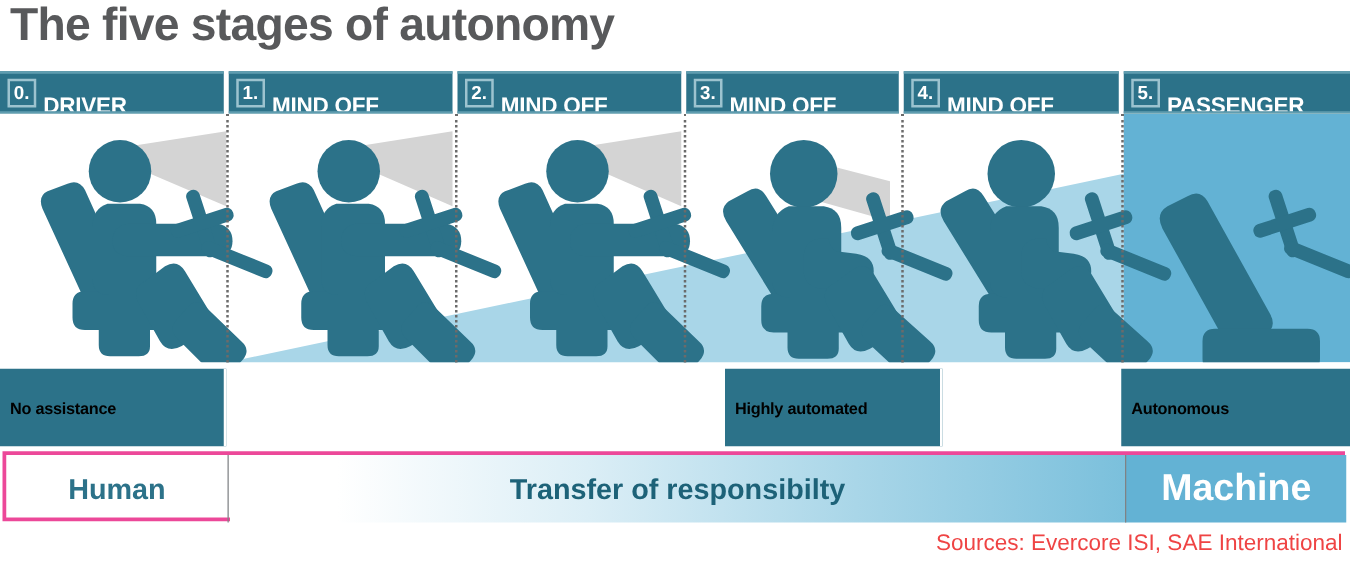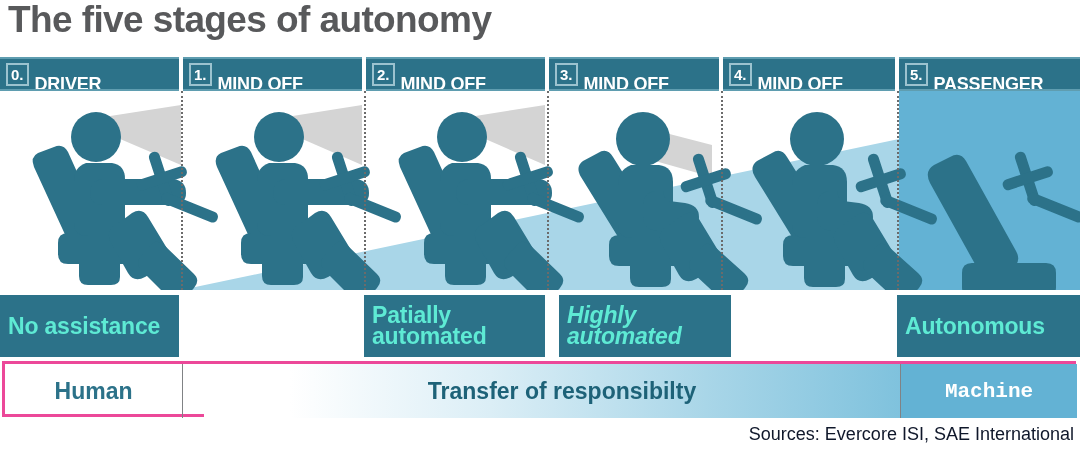--- a/index.html
+++ b/index.html
@@ -44,47 +44,47 @@
   }
 
   
   .desc-row{position:absolute;left:0;top:295px;width:1080px;height:62px;}
   .desc-cell{
     position:absolute;top:0;height:62px;background:#2c7289;
     box-sizing:border-box;display:flex;align-items:center;
     padding-left:8px;border-right:2px solid #ffffff;
   }
   .desc-cell span{
-    color:#5eead4;font-size:23px;font-weight:bold;line-height:21px;
+    color:#000000;font-size:13px;font-weight:bold;line-height:21px;
     letter-spacing:-0.2px;
   }
 
   
   .resp-row{
     position:absolute;left:2px;top:361px;width:1074px;height:56px;
     box-sizing:border-box;border:3px solid #ec4899;background:#ffffff;
   }
   .resp-seg{
     position:absolute;top:0;height:54px;
     display:flex;align-items:center;justify-content:center;
     box-sizing:border-box;
   }
   .resp-human{left:0;border-right:1px solid #808285;}
   .resp-human span{color:#2c7289;font-size:23px;font-weight:bold;}
   .resp-mid{
     background:linear-gradient(to right,#ffffff 0%,#ffffff 12%,#dbeef6 40%,#a9d6e8 70%,#7bc0dc 100%);
   }
   .resp-mid span{color:#1d6278;font-size:23px;font-weight:bold;}
   .resp-machine{background:#63b2d4;border-left:1px solid #808285;}
-  .resp-machine span{color:#ffffff;font-size:21px;font-weight:bold;font-family:Liberation Mono, monospace;}
+  .resp-machine span{color:#ffffff;font-size:30px;font-weight:bold;}
 
   
   .source{
     position:absolute;right:6px;top:424px;
-    font-size:18px;color:#0f172a;white-space:nowrap;
+    font-size:18px;color:#ef4444;white-space:nowrap;
   }
 </style>
 </head>
 <body>
 
 <div id="infographic">
 
   <div class="title">The five stages of autonomy</div>
 
   <div class="header-row">
@@ -211,36 +211,33 @@
   <div class="vdiv" style="left:181px;"></div>
   <div class="vdiv" style="left:364px;"></div>
   <div class="vdiv" style="left:547px;"></div>
   <div class="vdiv" style="left:721px;"></div>
   <div class="vdiv" style="left:897px;"></div>
 
   <div class="desc-row">
     <div class="desc-cell" style="left:0px;width:181px;">
       <span>No assistance</span>
     </div>
-    <div class="desc-cell" style="left:364px;width:183px;">
-      <span>Patially automated</span>
-    </div>
-    <div class="desc-cell" style="left:559px;width:174px;font-style:italic;">
+    <div class="desc-cell" style="left:580px;width:174px;">
       <span>Highly automated</span>
     </div>
     <div class="desc-cell" style="left:897px;width:183px;border-right:none;">
       <span>Autonomous</span>
     </div>
   </div>
 
   <div class="resp-row">
     <div class="resp-seg resp-human" style="left:0px;width:178px;">
       <span>Human</span>
     </div>
-    <div class="resp-seg resp-mid" style="left:179px;width:716px;margin-left:20px;">
+    <div class="resp-seg resp-mid" style="left:179px;width:716px;">
       <span>Transfer of responsibilty</span>
     </div>
     <div class="resp-seg resp-machine" style="left:895px;width:177px;">
       <span>Machine</span>
     </div>
   </div>
 
   <div class="source">Sources: Evercore ISI, SAE International</div>
 
 </div>

